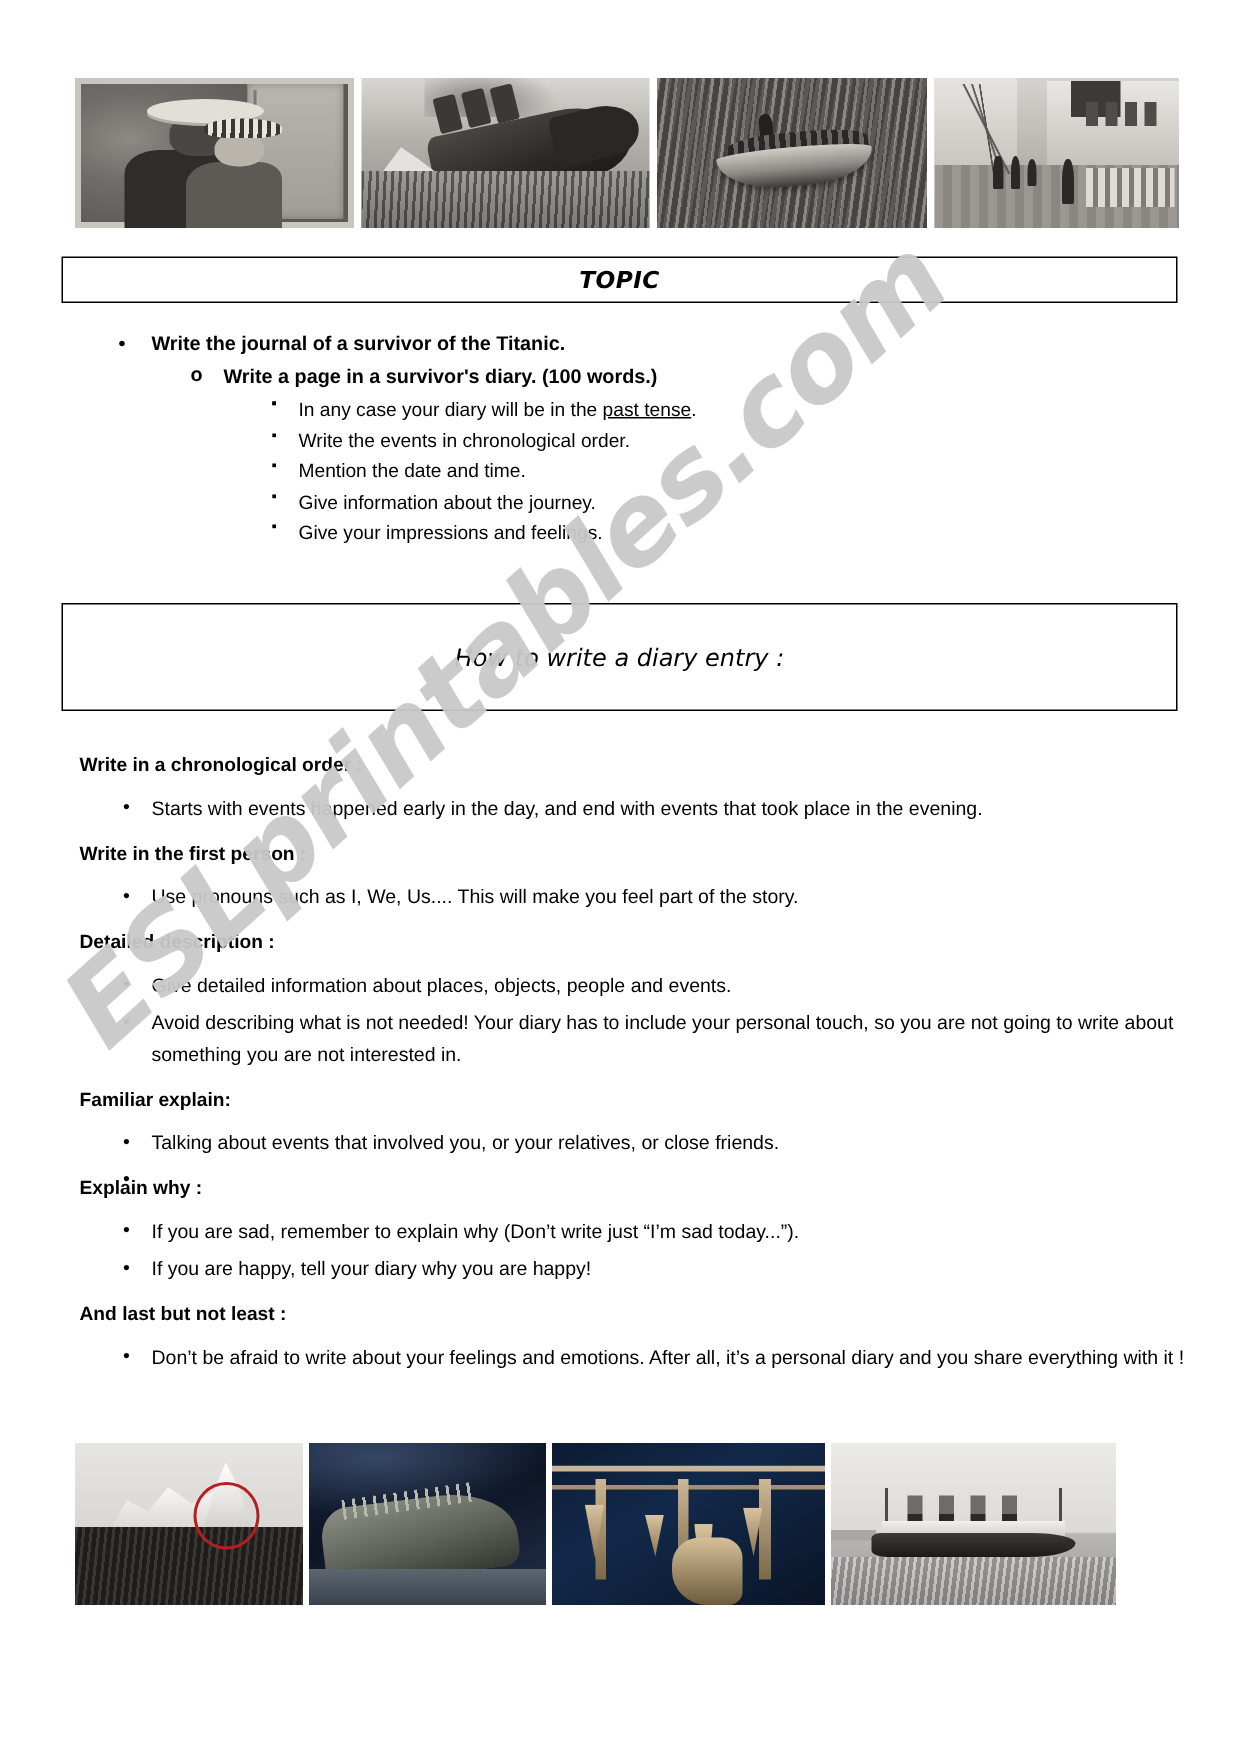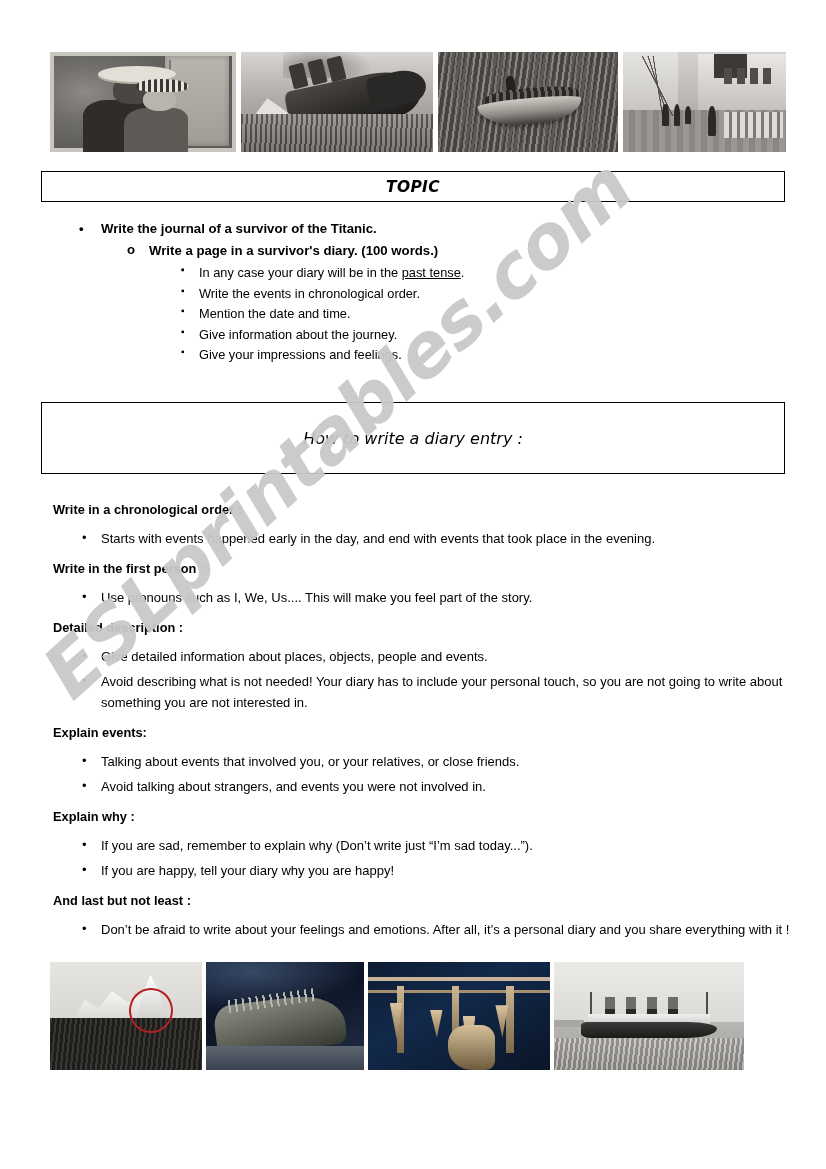--- a/index.html
+++ b/index.html
@@ -599,28 +599,27 @@
         <span class="bul">•</span>
         <span>Give detailed information about places, objects, people and events.</span>
       </div>
       <div class="tip-item">
         <span class="bul">•</span>
         <span>Avoid describing what is not needed! Your diary has to include your personal touch, so you are not going to write about something you are not interested in.</span>
       </div>
     </div>
 
     <div class="tip-group">
-      <div class="tip-head">Explain events:</div>
+      <div class="tip-head">Familiar explain:</div>
       <div class="tip-item">
         <span class="bul">•</span>
         <span>Talking about events that involved you, or your relatives, or close friends.</span>
       </div>
       <div class="tip-item">
         <span class="bul">•</span>
-        <span>Avoid talking about strangers, and events you were not involved in.</span>
       </div>
     </div>
 
     <div class="tip-group">
       <div class="tip-head">Explain why :</div>
       <div class="tip-item">
         <span class="bul">•</span>
         <span>If you are sad, remember to explain why (Don’t write just “I’m sad today...”).</span>
       </div>
       <div class="tip-item">

